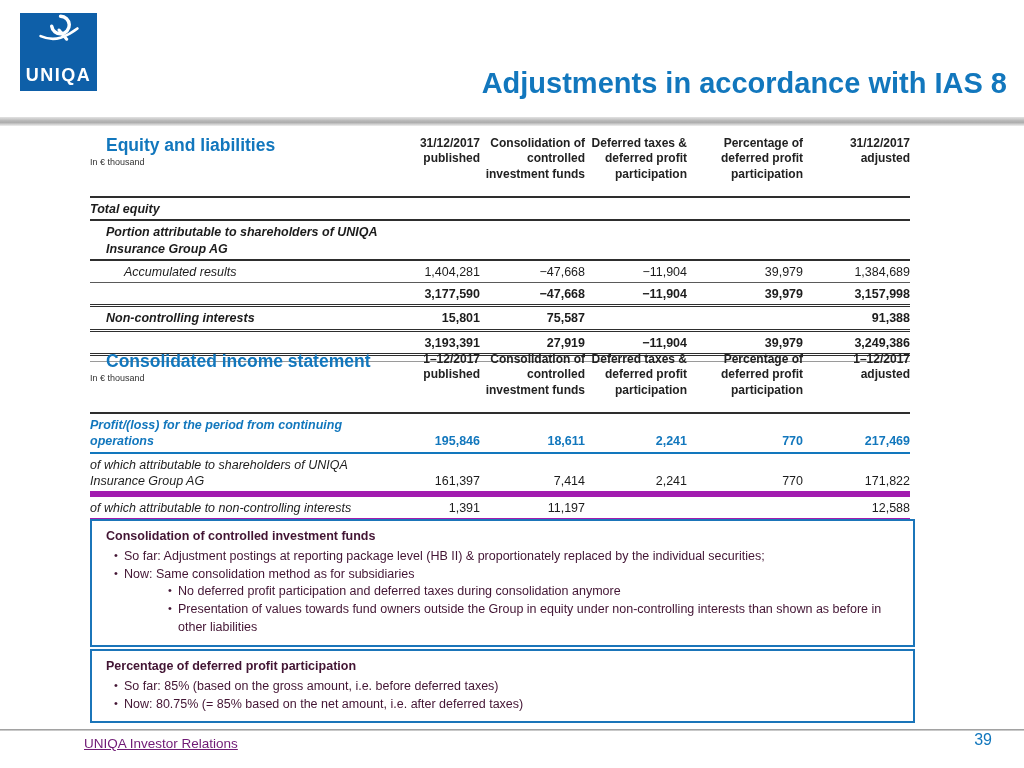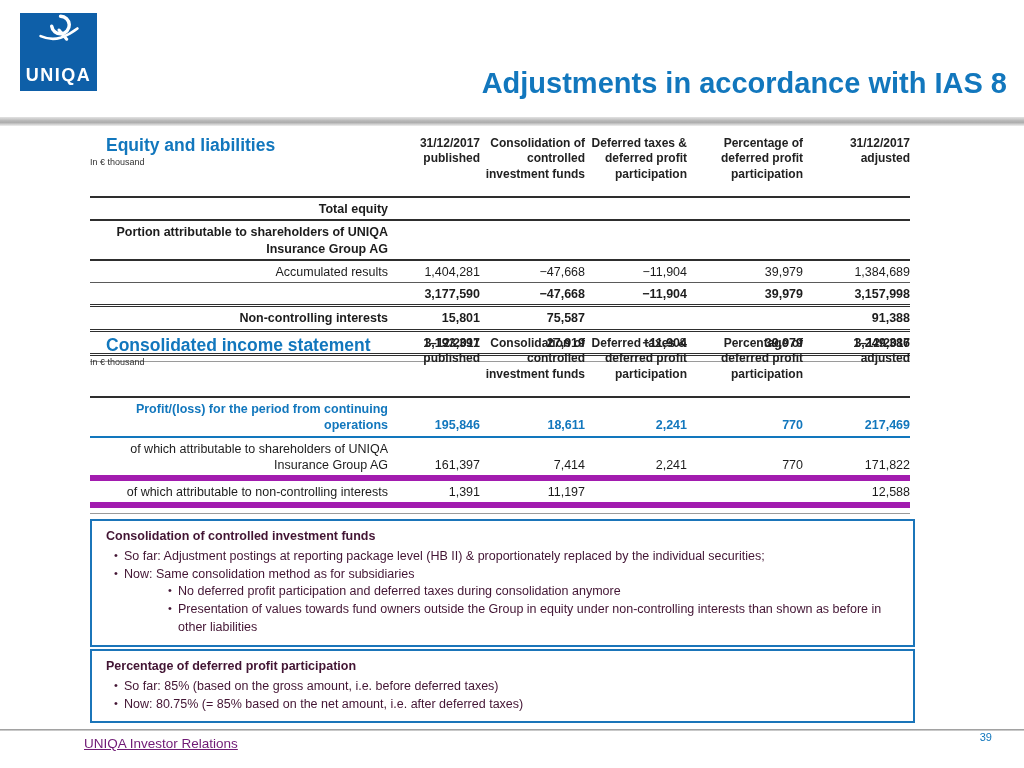--- a/index.html
+++ b/index.html
@@ -24,40 +24,40 @@
     font-size:29px; font-weight:bold; color:#1277bd; line-height:34px; white-space:nowrap;
   }
   .header-bar {
     position:absolute; top:117px; left:0; width:1024px; height:9px;
     background:linear-gradient(to bottom,#e3e3e3 0%,#b9b9b9 40%,#adadad 60%,#efefef 100%);
   }
 
   
   .tbl-wrap { position:absolute; left:90px; width:820px; }
   .tbl-wrap.equity { top:136px; }
-  .tbl-wrap.income { top:336px; }
+  .tbl-wrap.income { top:352px; }
   table { border-collapse:collapse; table-layout:fixed; width:820px; }
   col.c-label { width:298px; }
   col.c1 { width:92px; } col.c2 { width:105px; } col.c3 { width:102px; }
   col.c4 { width:116px; } col.c5 { width:107px; }
 
   th {
     vertical-align:top; text-align:right; font-size:12px; font-weight:bold;
     line-height:1.28; padding:0 0 8px 4px; height:52px; color:#222;
     border-bottom:2px solid #2e2e2e;
   }
   th.title-cell { text-align:left; padding-left:0; }
   .tbl-title { font-size:17.5px; font-weight:bold; color:#1277bd; line-height:1.1;margin-left:16px; }
   .tbl-sub { font-size:9px; font-weight:normal; color:#333; margin-top:2px; }
 
   td {
     font-size:12.5px; line-height:1.3; padding:3px 0 2px 4px;
     vertical-align:bottom; text-align:right;
   }
-  td.lbl { text-align:right; padding-left:0; }
+  td.lbl { text-align:left; padding-left:0;font-style:italic; }
   td.ind1 { padding-left:16px; }
   td.ind2 { padding-left:34px; }
 
   tr.section td { font-weight:bold; border-bottom:2px solid #2e2e2e; }
   tr.group td   { font-weight:bold; border-bottom:2px solid #2e2e2e; }
   tr.detail td  { border-bottom:1px solid #5a5a5a; }
   tr.subtotal td, tr.boldrow td, tr.totalrow td {
     font-weight:bold; border-bottom:3px double #2e2e2e;
   }
   tr.highlight td { color:#1277bd; font-weight:bold; border-bottom:2px solid #1277bd; }
@@ -81,21 +81,21 @@
 
   
   .footer-line {
     position:absolute; top:729px; left:0; width:1024px; height:2px;
     background:linear-gradient(to bottom,#8f8f8f,#dcdcdc);
   }
   .footer-left {
     position:absolute; left:84px; top:736px; color:#701a75; font-size:13.5px;text-decoration:underline;
   }
   .footer-page {
-    position:absolute; right:32px; top:731px; color:#1277bd; font-size:11px;
+    position:absolute; right:32px; top:731px; color:#1277bd; font-size:16px;
   }
 </style>
 </head>
 <body>
 
 <div class="slide">
 
   <div class="logo">
     <svg class="glyph" width="46" height="34" viewBox="0 0 60 44">
       <path d="M32 4 a11.5 11.5 0 1 1 -11.5 13" fill="none" stroke="#ffffff" stroke-width="4.5" stroke-linecap="round"></path>

